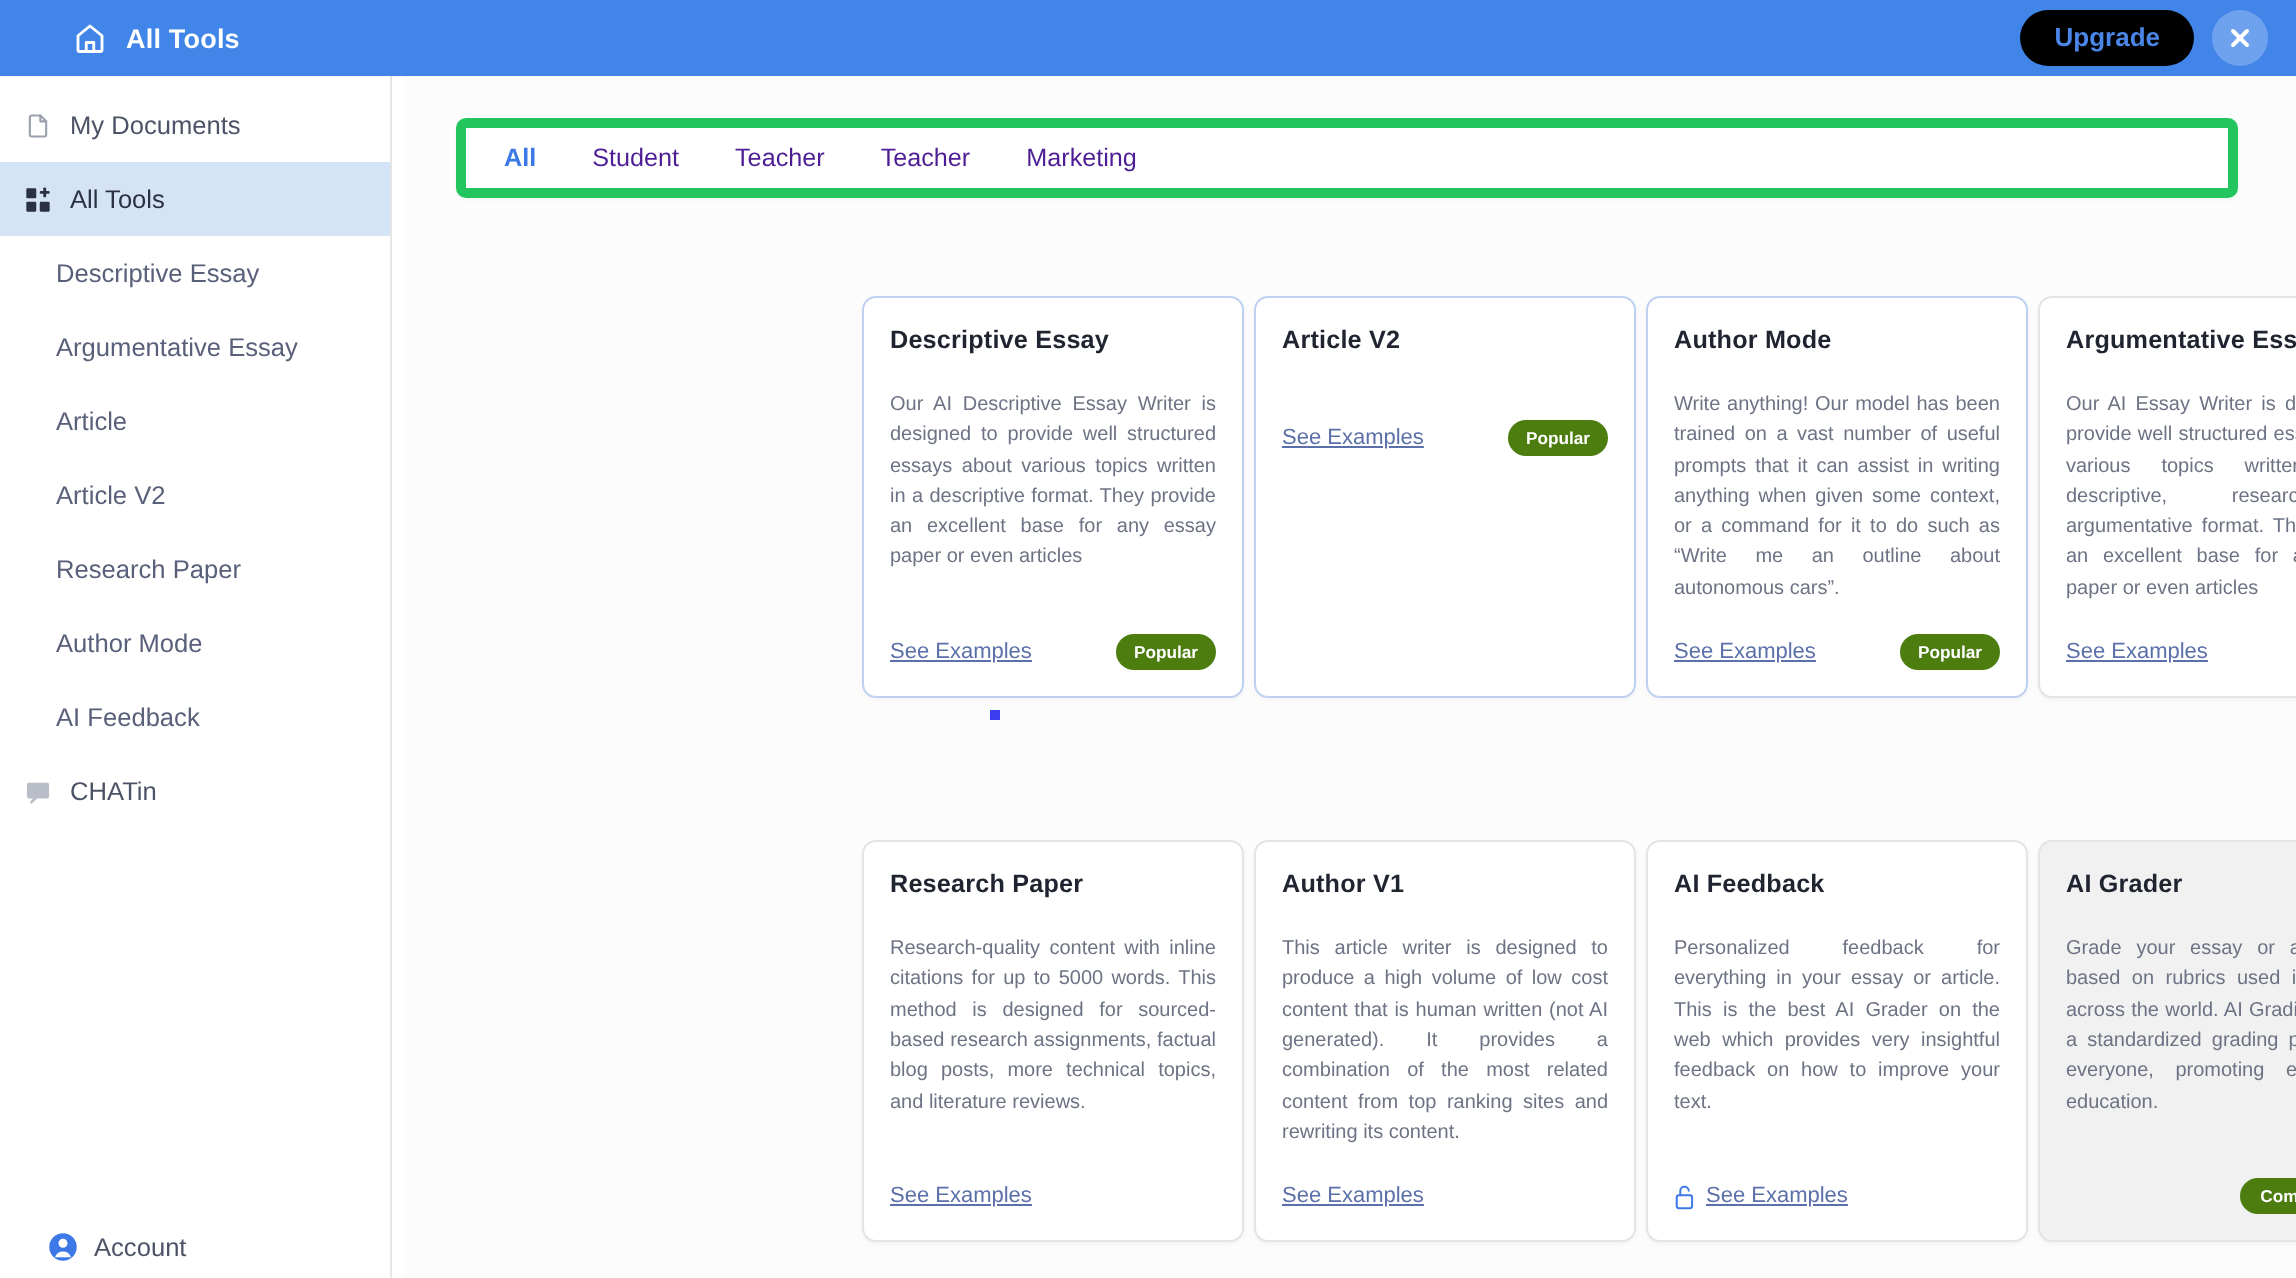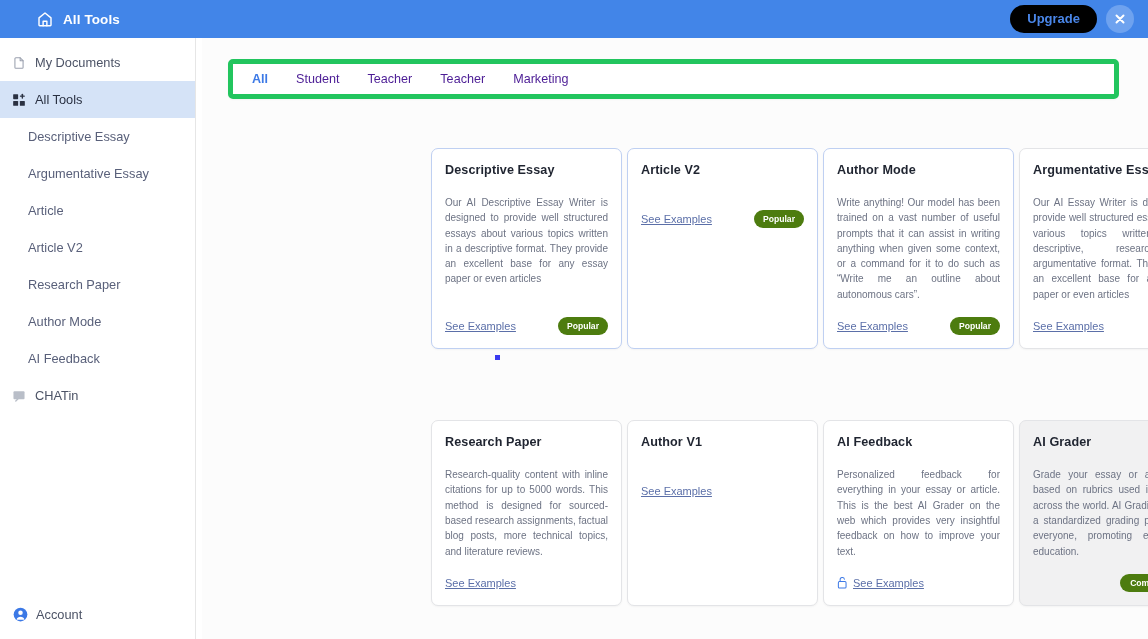--- a/index.html
+++ b/index.html
@@ -59,22 +59,22 @@
   .nav-item .nav-ico { width: 14px; height: 14px; flex: 0 0 14px; display:block; }
   .nav-item.active { background: #d5e3f7; color: #2a3142; font-weight: normal; }
   .nav-sub {
     display: flex; align-items: center;
     height: 37px; padding-left: 28px;
     font-size: 12.8px; color: #59607a;
     cursor: pointer;
   }
   .account {
     position: absolute; bottom: 8px; left: 0; width: 100%;
-    display: flex; align-items: center; gap: 8px;
-    padding-left: 13px; height: 34px;
+    display: flex; align-items: flex-end; gap: 8px;
+    padding-left: 24px; height: 34px;
     font-size: 12.8px; color: #4c5366; cursor: pointer;
   }
   .account-ico { width: 15px; height: 15px; display:block; }
 
   
   .main {
     position: absolute; top: 38px; left: 202px;
     width: 946px; height: 601px;
     background: #fcfcfc;
     overflow: hidden;
@@ -300,20 +300,21 @@
       <div class="card">
         <div class="card-title">Research Paper</div>
         <div class="card-desc">Research-quality content with inline citations for up to 5000 words. This method is designed for sourced-based research assignments, factual blog posts, more technical topics, and literature reviews.</div>
         <div class="card-foot">
           <span class="see-examples">See Examples</span>
         </div>
       </div>
 
       <div class="card">
         <div class="card-title">Author V1</div>
+        <div class="card-desc">This article writer is designed to produce a high volume of low cost content that is human written (not AI generated). It provides a combination of the most related content from top ranking sites and rewriting its content.</div>
         <div class="card-foot">
           <span class="see-examples">See Examples</span>
         </div>
       </div>
 
       <div class="card">
         <div class="card-title">AI Feedback</div>
         <div class="card-desc">Personalized feedback for everything in your essay or article. This is the best AI Grader on the web which provides very insightful feedback on how to improve your text.</div>
         <div class="card-foot">
           <span>

